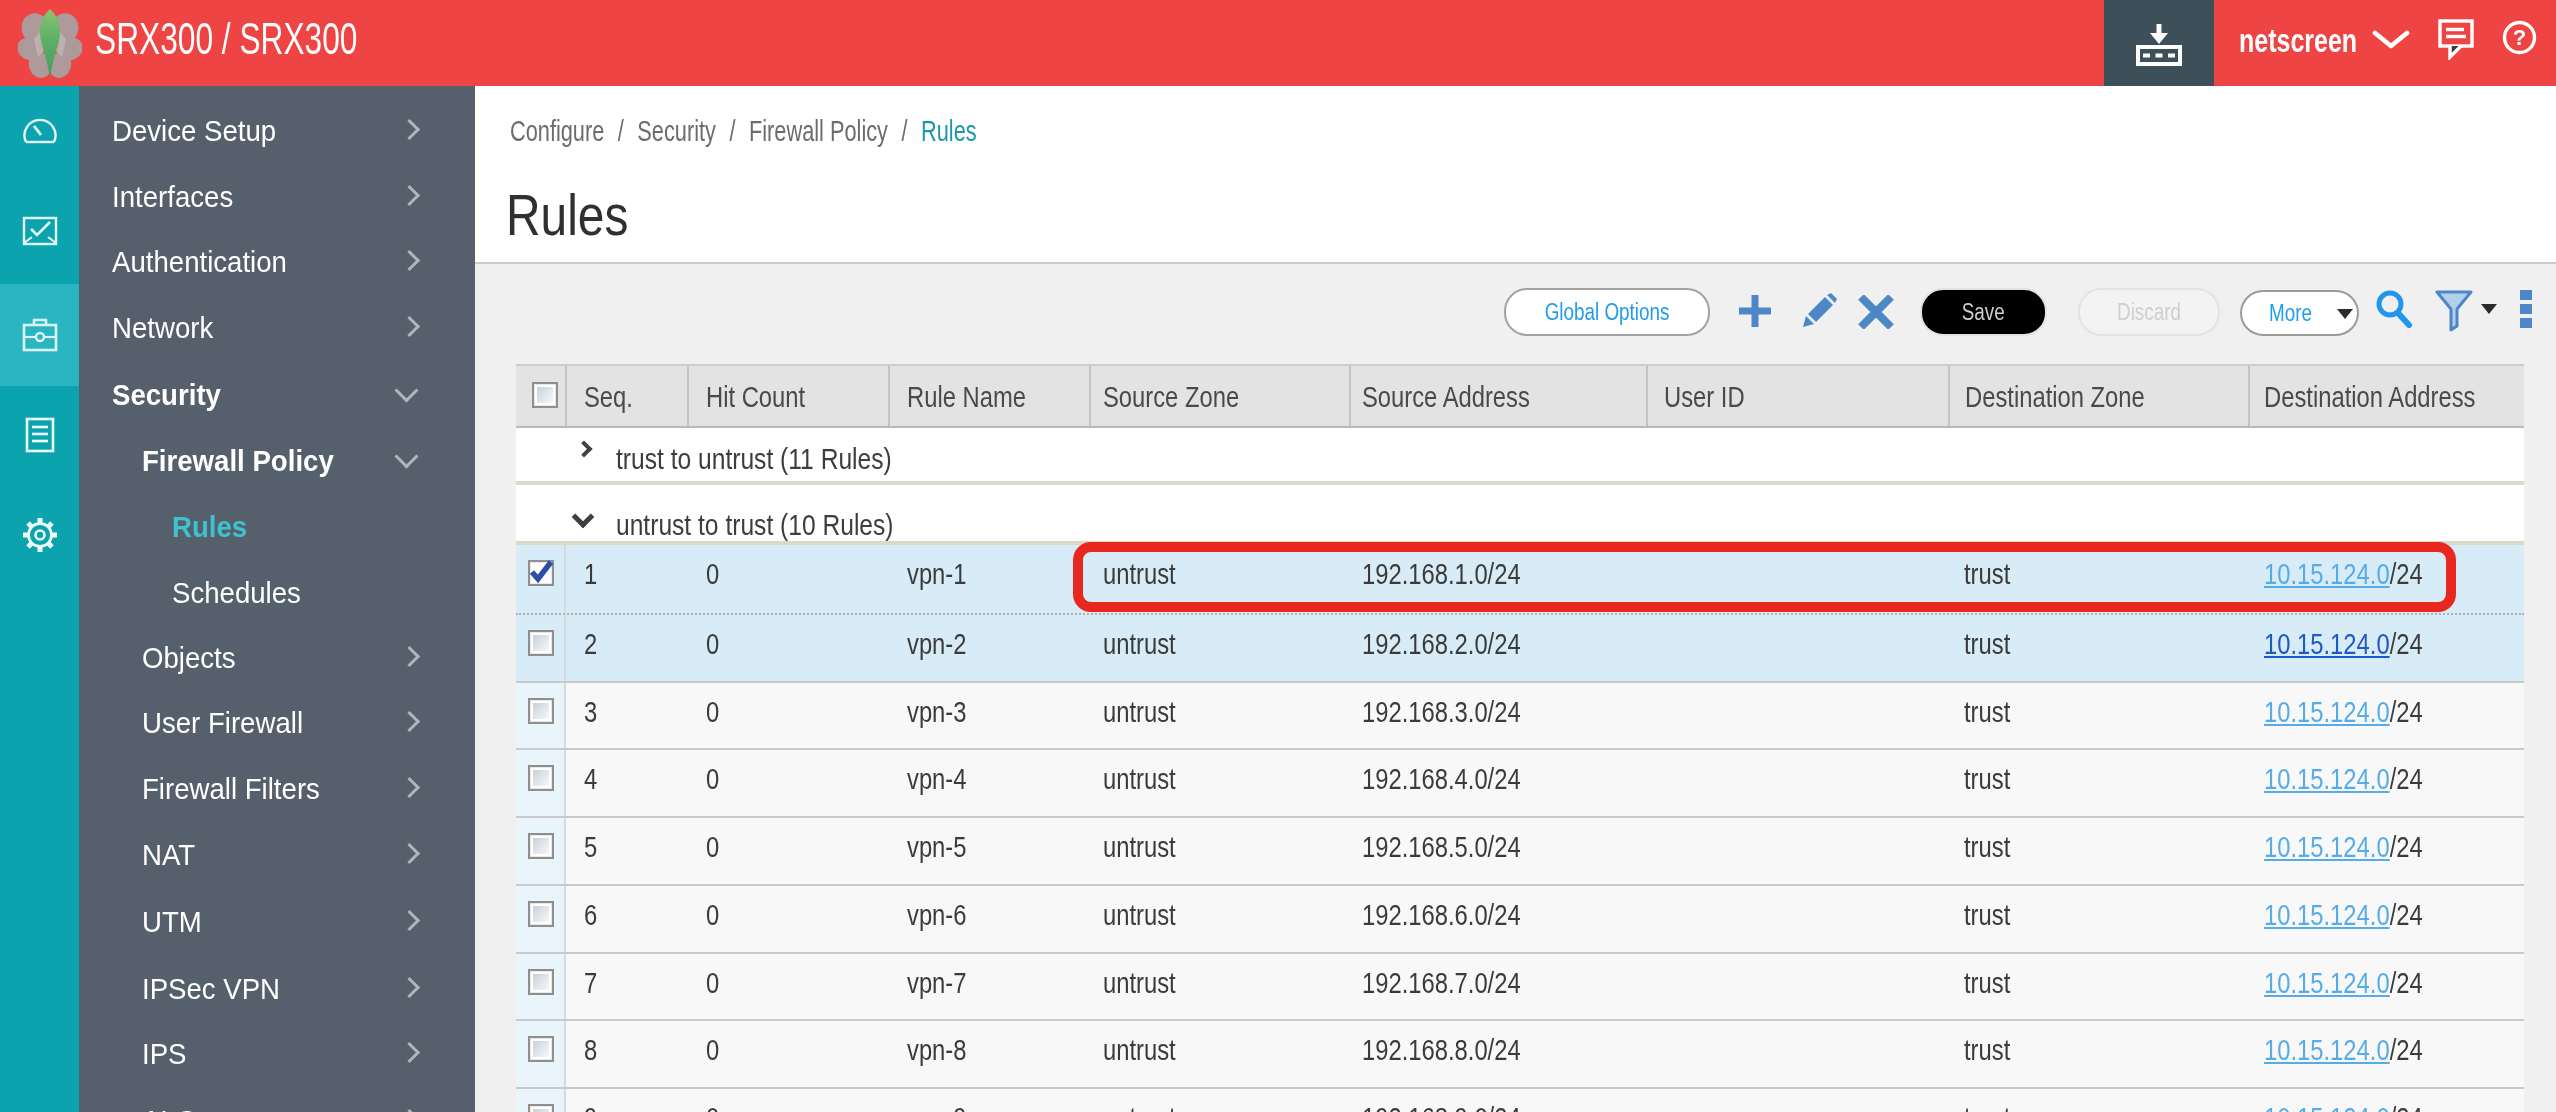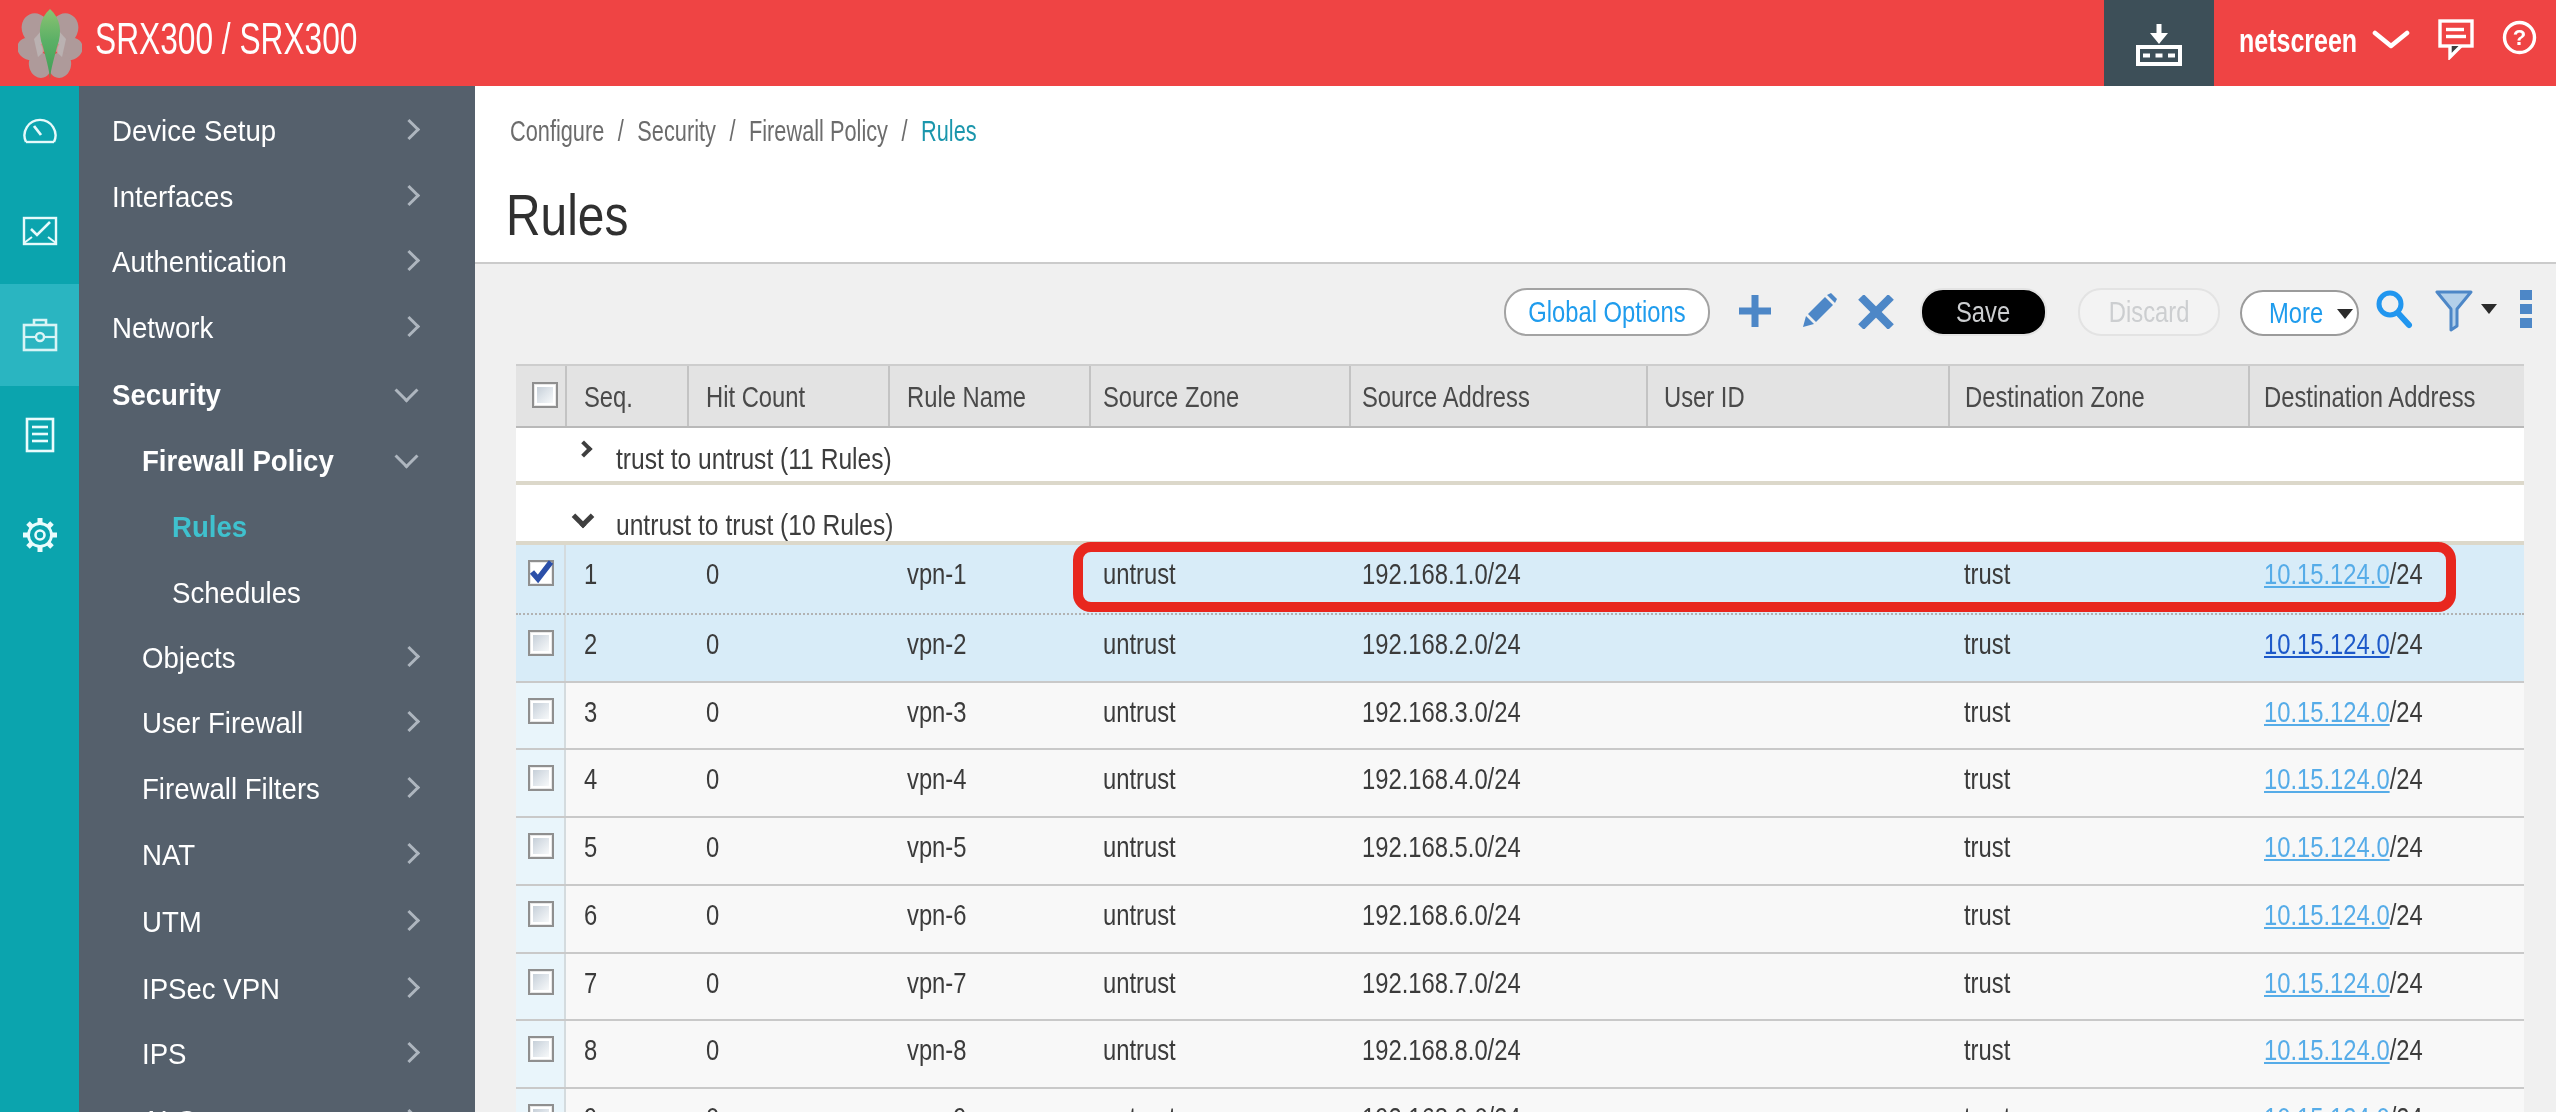--- a/index.html
+++ b/index.html
@@ -22,21 +22,21 @@
 .chr{position:absolute;width:15px;height:15px;border-top:3.5px solid #aeb6bf;border-right:3.5px solid #aeb6bf;transform:rotate(45deg);}
 .chd{position:absolute;width:17px;height:17px;border-right:3.5px solid #aeb6bf;border-bottom:3.5px solid #aeb6bf;transform:rotate(45deg);}
 
 #content{position:absolute;left:475px;top:86px;width:2081px;height:1026px;background:#fff;}
 #grayband{position:absolute;left:0;top:176px;width:2081px;height:850px;background:#f0f0f0;border-top:2px solid #cbcbcb;}
 #crumbs{position:absolute;left:35px;top:29px;font-size:29px;color:#6c6c6c;white-space:nowrap;transform:scaleX(0.75);transform-origin:0 50%;}
 #crumbs .sep{margin:0 18px;color:#6c6c6c;}
 #crumbs .act{color:#1b96ac;}
 #pagetitle{position:absolute;left:31px;top:96px;font-size:57px;color:#303030;transform:scaleX(0.84);transform-origin:0 50%;white-space:nowrap;}
 
-.btn{position:absolute;text-align:center;font-size:29px;border-radius:23px;}
+.btn{position:absolute;text-align:center;font-size:23px;border-radius:23px;}
 .btn>span{display:inline-block;transform:scaleX(0.82);transform-origin:50% 50%;white-space:nowrap;}
 #btn-more>span{transform-origin:0 50%;}
 #btn-go{left:1029px;top:202px;width:206px;height:48px;line-height:45px;background:#fff;border:2px solid #a3a3a3;color:#1f9ced;}
 #btn-save{left:1445px;top:202px;width:127px;height:48px;line-height:45px;background:#000000;border:2px solid #e3e3e3;color:#ccced0;}
 #btn-discard{left:1603px;top:202px;width:142px;height:48px;line-height:45px;background:#f3f3f3;border:2px solid #e3e3e3;color:#ccced0;}
 #btn-more{left:1765px;top:204px;width:119px;height:46px;line-height:43px;background:#fff;border:2px solid #9b9b9b;color:#1f9ced;text-align:left;padding-left:27px;}
 #more-caret{position:absolute;left:1862px;top:223px;width:0;height:0;border-left:8px solid transparent;border-right:8px solid transparent;border-top:10px solid #2b2b2b;}
 #fun-caret{position:absolute;left:2006px;top:218px;width:0;height:0;border-left:8px solid transparent;border-right:8px solid transparent;border-top:10px solid #2b2b2b;}
 .vdot{position:absolute;left:2045px;width:12px;height:10px;background:#4d87c7;}
 

